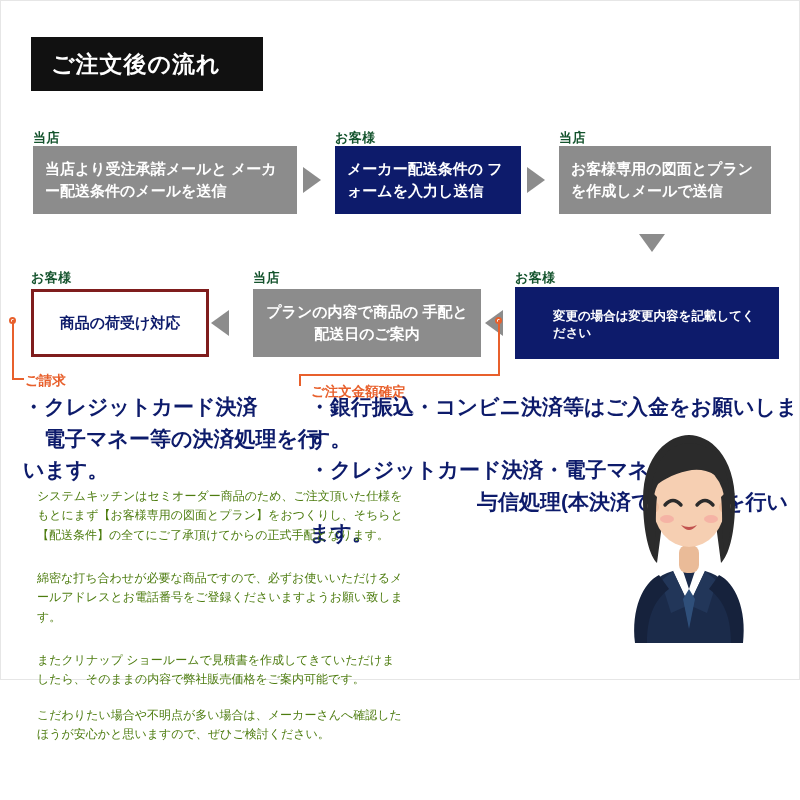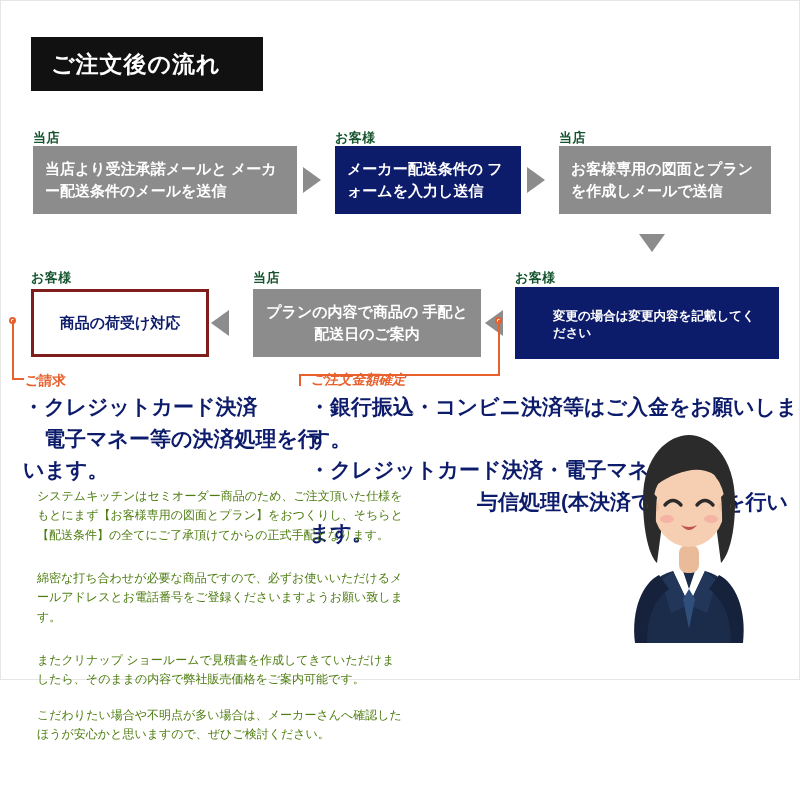--- a/index.html
+++ b/index.html
@@ -198,21 +198,21 @@
 
   <div class="note-head" style="left:24px; top:371px;">ご請求</div>
   <div class="note-body" style="left:22px; top:390px; width:300px;">・クレジットカード決済
 　電子マネー等の決済処理を行います。</div>
 
   <div class="dot" style="left:494px; top:316px;"></div>
   <div class="bracket" style="left:298px; top:373px; width:200px; height:0px; border-width:2px 0 0 0;"></div>
   <div class="bracket" style="left:497px; top:319px; width:0; height:56px; border-width:0 0 0 2px;"></div>
   <div class="bracket" style="left:298px; top:373px; width:0; height:12px; border-width:0 0 0 2px;"></div>
 
-  <div class="note-head" style="left:310px; top:370px;font-style:italic;">ご注文金額確定</div>
+  <div class="note-head" style="left:310px; top:382px;">ご注文金額確定</div>
   <div class="note-body" style="left:308px; top:390px; width:490px;">・銀行振込・コンビニ決済等はご入金をお願いします。
 ・クレジットカード決済・電子マネー等は
 　　　　　　　　与信処理(本決済ではない)を行います。</div>
 
   <div class="paragraph" style="left:36px; top:486px; width:600px;">システムキッチンはセミオーダー商品のため、ご注文頂いた仕様を
 もとにまず【お客様専用の図面とプラン】をおつくりし、そちらと
 【配送条件】の全てにご了承頂けてからの正式手配となります。</div>
   <div class="paragraph" style="left:36px; top:568px; width:600px;">綿密な打ち合わせが必要な商品ですので、必ずお使いいただけるメ
 ールアドレスとお電話番号をご登録くださいますようお願い致しま
 す。</div>

